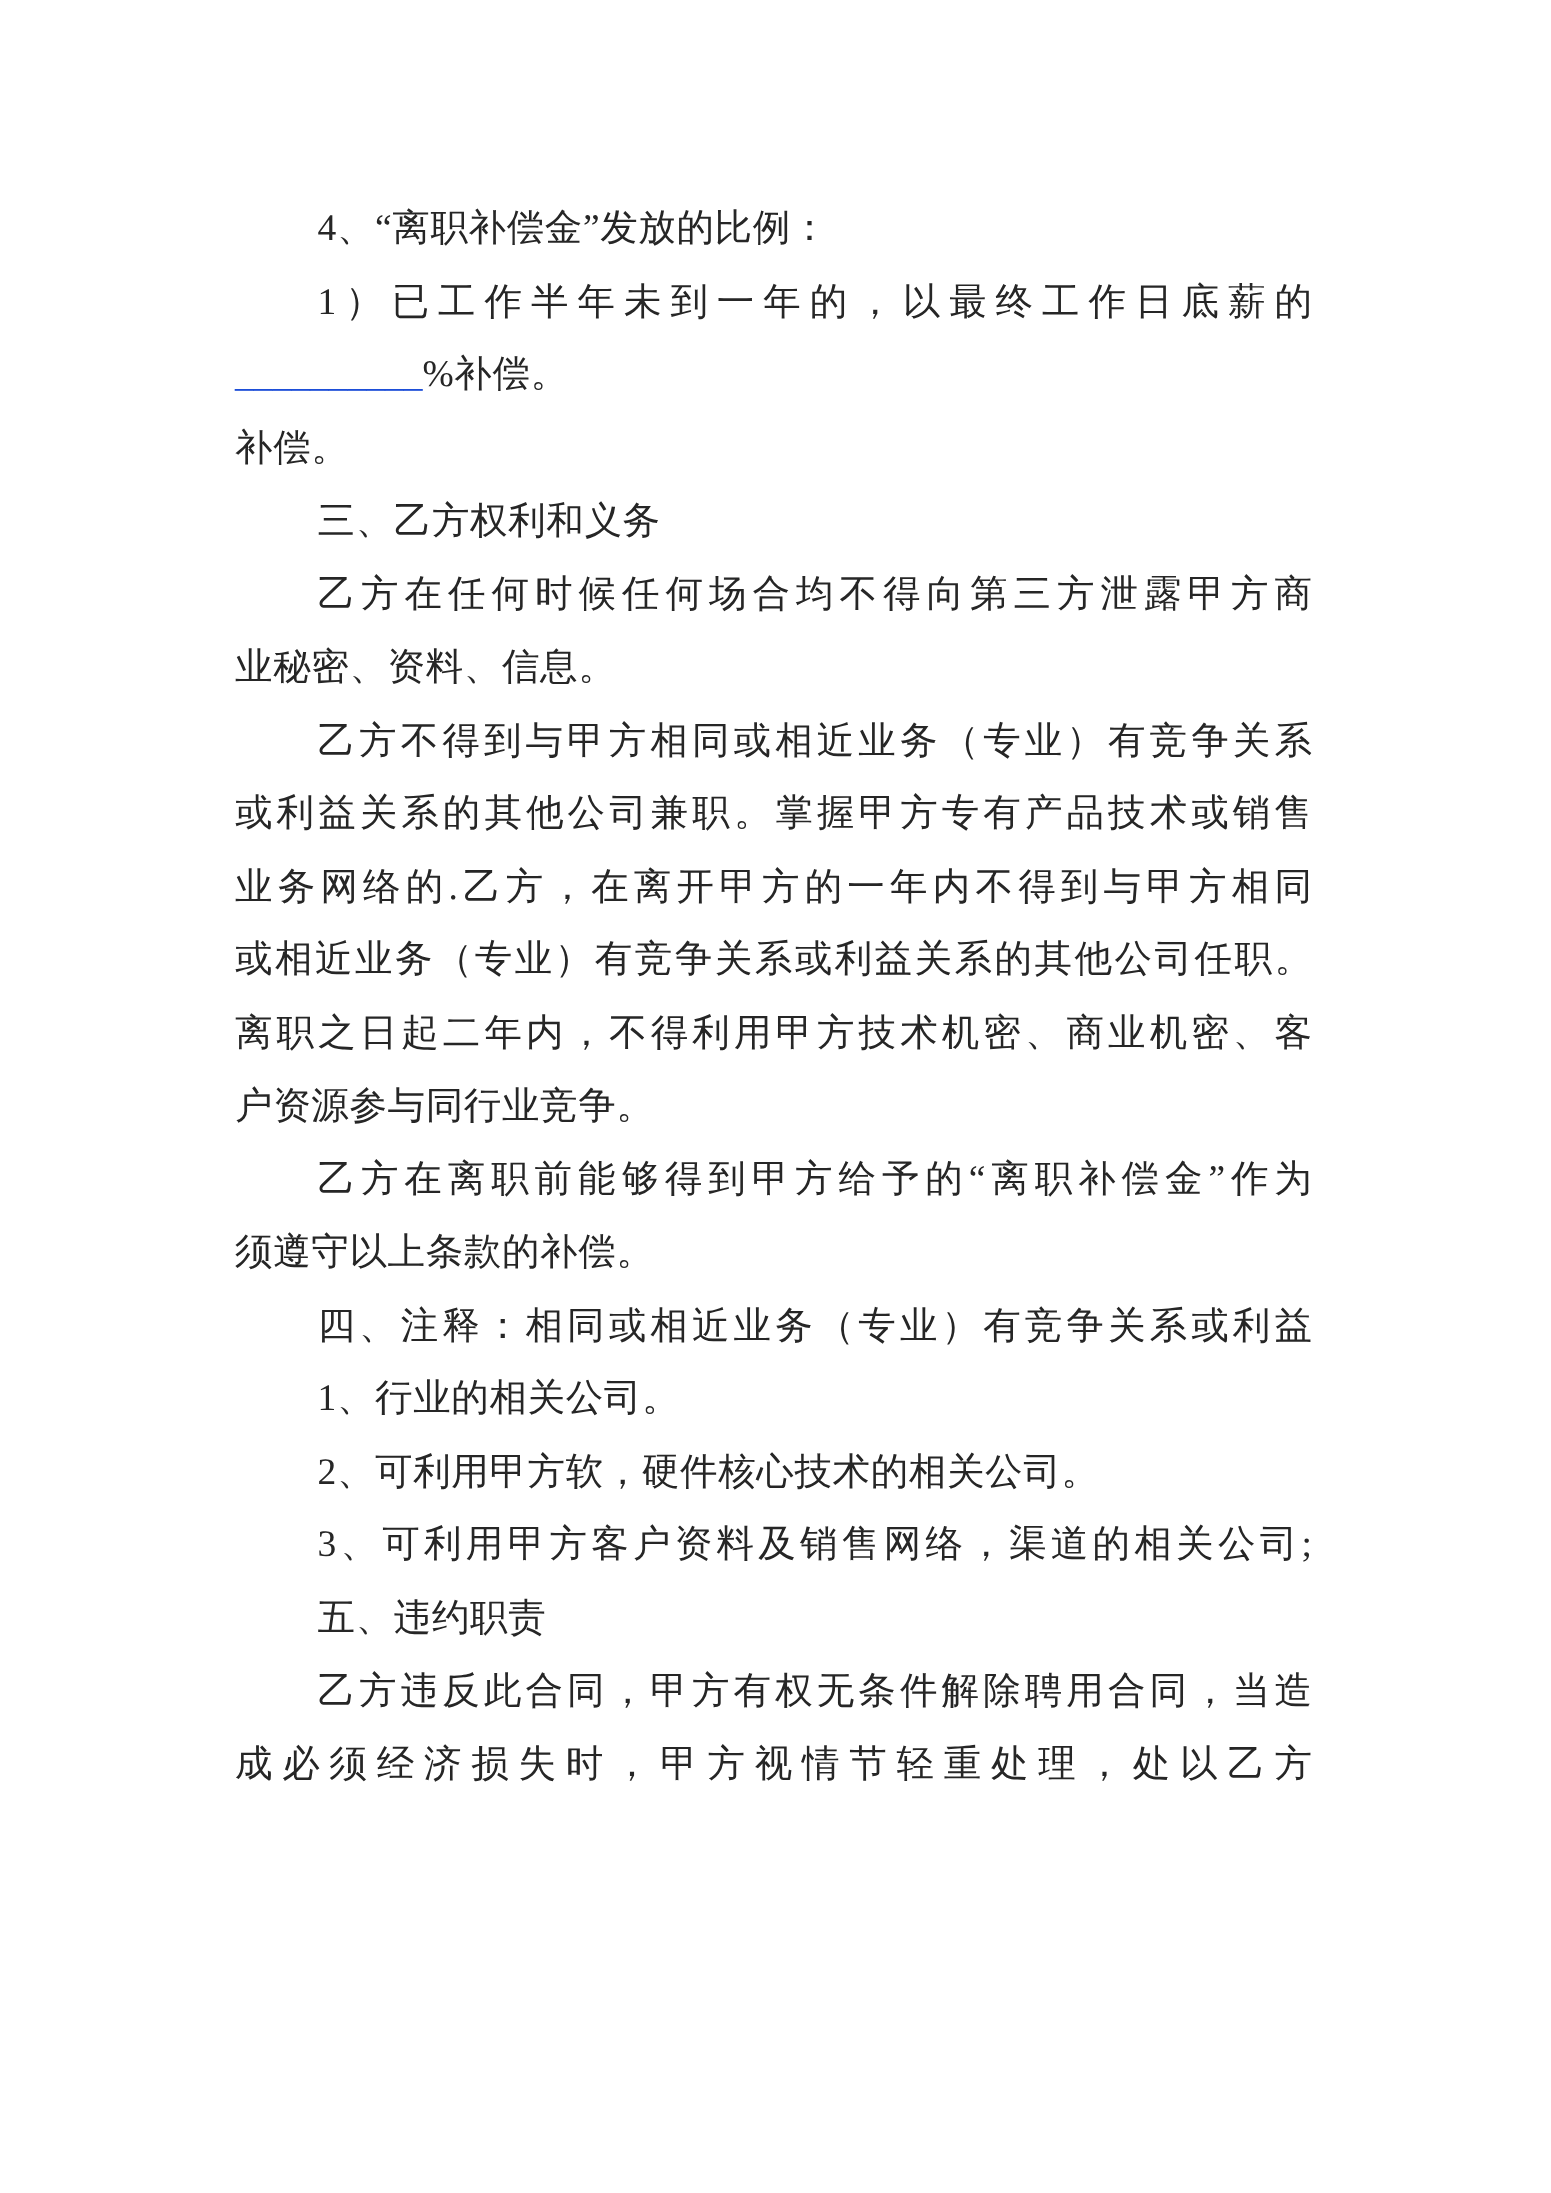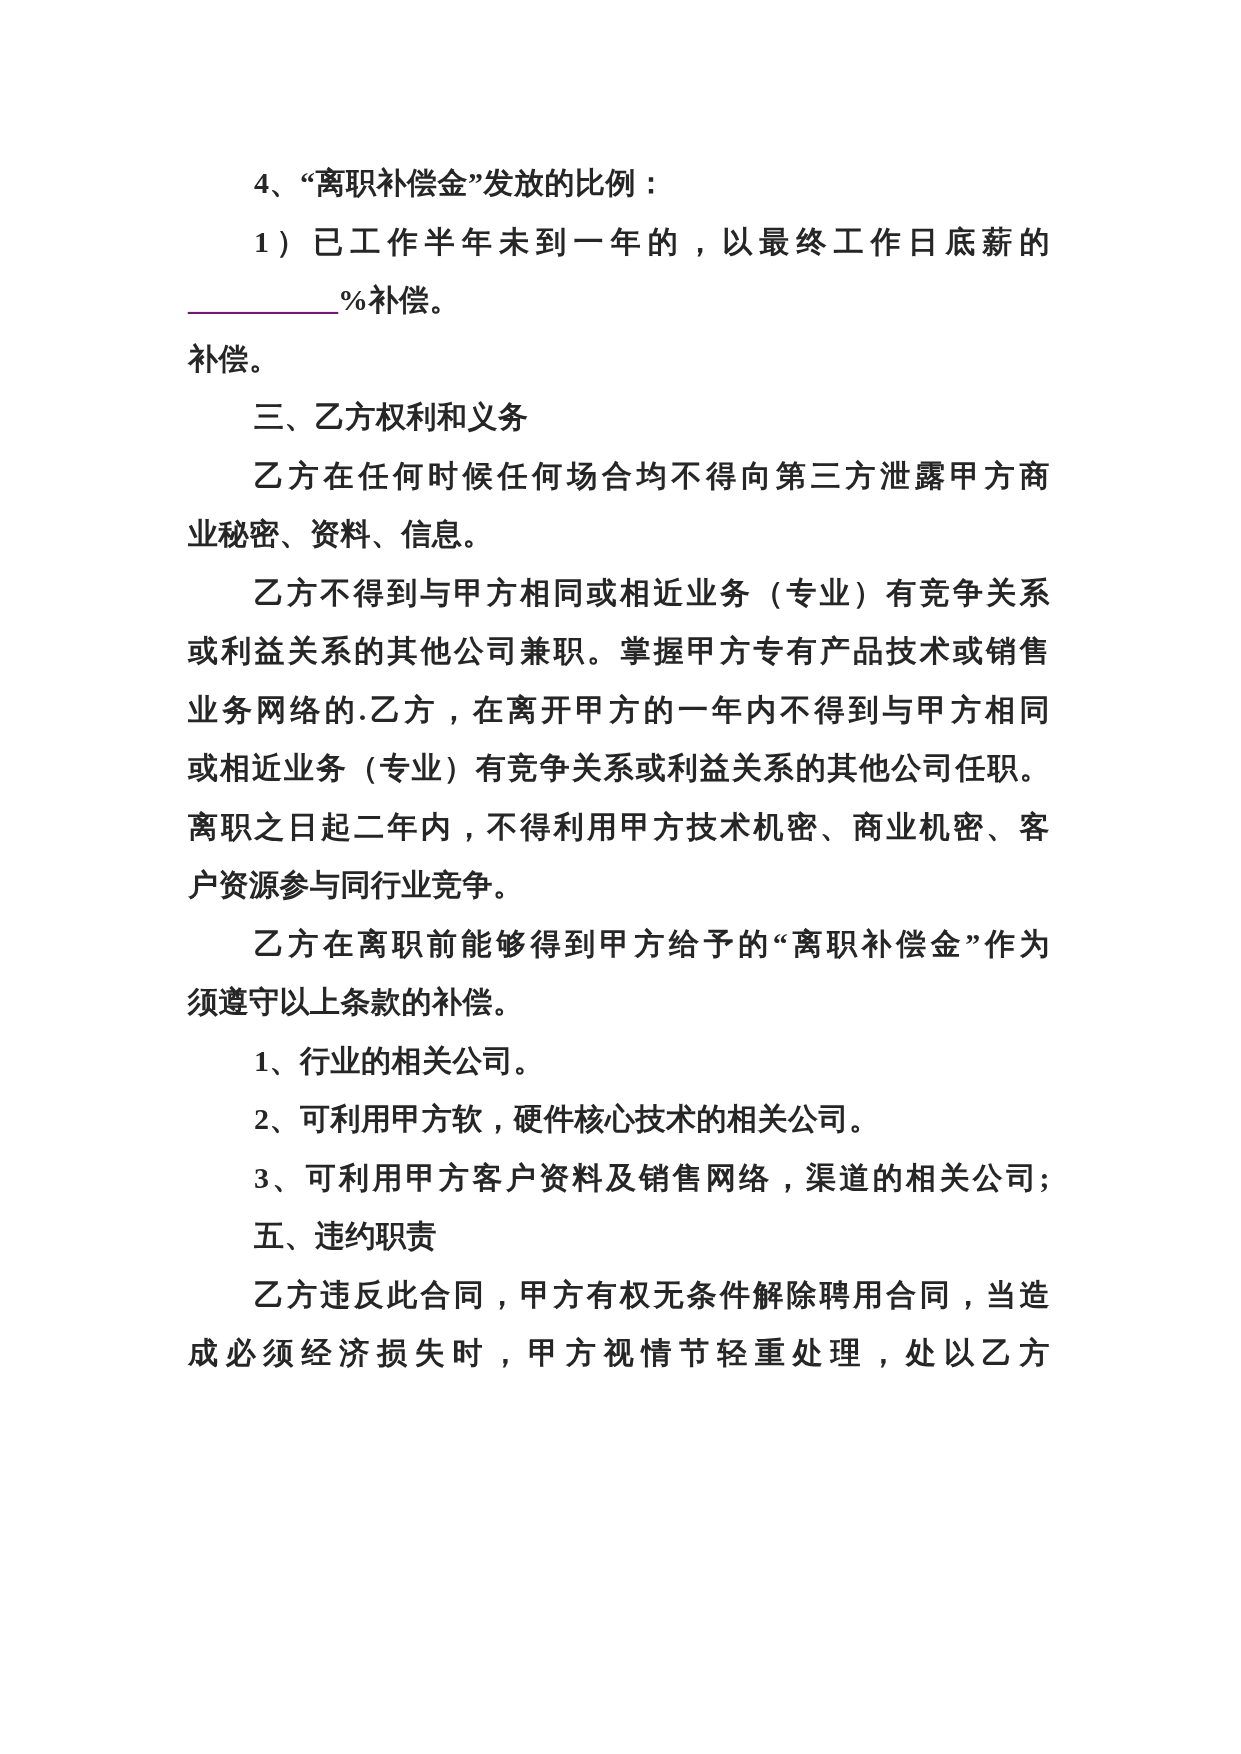--- a/index.html
+++ b/index.html
@@ -6,21 +6,20 @@
     margin: 0;
     padding: 0;
     background: #ffffff;
   }
   .page {
     position: relative;
     width: 1241px;
     height: 1754px;
     background: #ffffff;
     overflow: hidden;
-    font-weight: bold;
   }
   .doc-content {
     position: absolute;
     left: 188px;
     top: 154px;
     width: 862px;
   }
   .line {
     font-family: "Liberation Serif", "DejaVu Serif", serif;
     font-size: 30px;
@@ -33,21 +32,21 @@
   .line.indent {
     text-indent: 66px;
   }
   .line.justify {
     text-align: justify;
     text-align-last: justify;
     text-justify: inter-character;
     white-space: normal;
   }
   .blank {
-    color: #701a75;
+    color: #1d4ed8;
     letter-spacing: 0;
   }
 </style>
 </head>
 <body>
 
 <div class="page">
   <div class="doc-content">
       <div class="line indent"><span>4、“离职补偿金”发放的比例：</span></div>
       <div class="line indent justify"><span>1）已工作半年未到一年的，以最终工作日底薪的</span></div>
@@ -57,20 +56,21 @@
       <div class="line indent justify"><span>乙方在任何时候任何场合均不得向第三方泄露甲方商</span></div>
       <div class="line"><span>业秘密、资料、信息。</span></div>
       <div class="line indent justify"><span>乙方不得到与甲方相同或相近业务（专业）有竞争关系</span></div>
       <div class="line justify"><span>或利益关系的其他公司兼职。掌握甲方专有产品技术或销售</span></div>
       <div class="line justify"><span>业务网络的.乙方，在离开甲方的一年内不得到与甲方相同</span></div>
       <div class="line justify"><span>或相近业务（专业）有竞争关系或利益关系的其他公司任职。</span></div>
       <div class="line justify"><span>离职之日起二年内，不得利用甲方技术机密、商业机密、客</span></div>
       <div class="line"><span>户资源参与同行业竞争。</span></div>
       <div class="line indent justify"><span>乙方在离职前能够得到甲方给予的“离职补偿金”作为</span></div>
       <div class="line"><span>须遵守以上条款的补偿。</span></div>
+      <div class="line indent justify"><span>四、注释：相同或相近业务（专业）有竞争关系或利益</span></div>
       <div class="line indent"><span>1、行业的相关公司。</span></div>
       <div class="line indent"><span>2、可利用甲方软，硬件核心技术的相关公司。</span></div>
       <div class="line indent justify"><span>3、可利用甲方客户资料及销售网络，渠道的相关公司;</span></div>
       <div class="line indent"><span>五、违约职责</span></div>
       <div class="line indent justify"><span>乙方违反此合同，甲方有权无条件解除聘用合同，当造</span></div>
       <div class="line justify"><span>成必须经济损失时，甲方视情节轻重处理，处以乙方</span></div>
     </div>
 </div>
 
 </body></html>

